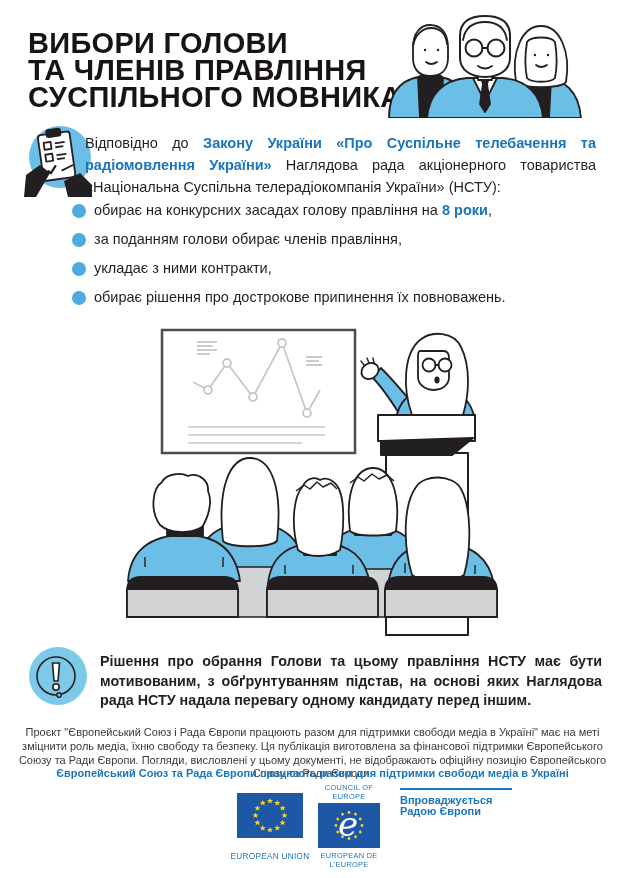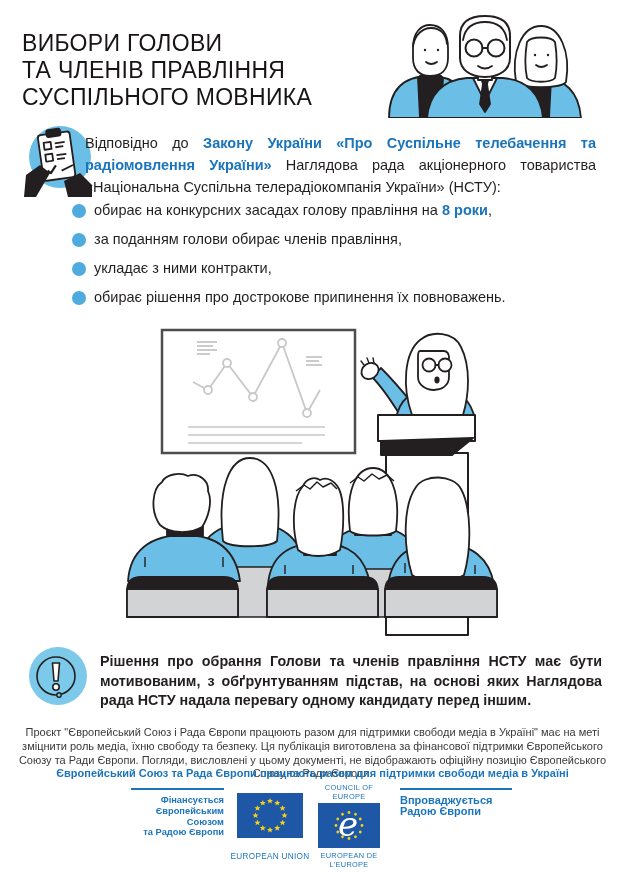--- a/index.html
+++ b/index.html
@@ -1,22 +1,22 @@
 <!DOCTYPE html>
 <html><head>
 <meta charset="utf-8">
 <style>
   html,body{margin:0;padding:0;background:#ffffff;}
   .page{
     position:relative;width:625px;height:878px;background:#ffffff;overflow:hidden;
     font-family:"Liberation Sans", sans-serif;color:#231f20;
   }
   
-  .title{position:absolute;left:22px;top:30px;font-size:23px;line-height:27px;
-    font-weight:normal;letter-spacing:.3px;color:#181415;}
+  .title{position:absolute;left:28px;top:30px;font-size:29px;line-height:27px;
+    font-weight:bold;letter-spacing:.3px;color:#181415;}
   
   .intro-icon{position:absolute;left:24px;top:123px;width:68px;height:74px;}
   .intro-text{position:absolute;left:85px;top:132px;width:511px;font-size:14.5px;
     line-height:22px;text-align:justify;}
   .blue-strong{color:#1b75bc;font-weight:bold;}
   
   .bullets{position:absolute;left:72px;top:201px;width:524px;list-style:none;margin:0;padding:0;}
   .bullets li{position:relative;padding-left:22px;margin-bottom:10px;font-size:14.5px;line-height:19px;}
   .bullet-dot{position:absolute;left:0;top:2.5px;width:14px;height:14px;border-radius:50%;
     background:#4fabdd;}
@@ -210,30 +210,25 @@
     </g>
   </svg>
 
   <svg class="note-icon" viewBox="0 0 60 60">
     <circle cx="30" cy="30" r="29" fill="#7cc9ea"></circle>
     <circle cx="28" cy="30" r="19" fill="none" stroke="#231f20" stroke-width="1.6"></circle>
     <path d="M24.5,17 h7 l-1.5,18 h-4 z" fill="#ffffff" stroke="#231f20" stroke-width="1.6" stroke-linejoin="round"></path>
     <circle cx="28" cy="41" r="3.2" fill="#ffffff" stroke="#231f20" stroke-width="1.6"></circle>
     <circle cx="31" cy="49" r="2.2" fill="#7cc9ea" stroke="#231f20" stroke-width="1.4"></circle>
   </svg>
-  <p class="note-text" style="margin:0;">Рішення про обрання Голови та членів правління НСТУ має бути мотивованим, з обґрунтуванням підстав, на основі яких Наглядова рада НСТУ надала перевагу одному кандидату перед іншим.</p>
+  <p class="note-text" style="margin:0;">Рішення про обрання Голови та цьому правління НСТУ має бути мотивованим, з обґрунтуванням підстав, на основі яких Наглядова рада НСТУ надала перевагу одному кандидату перед іншим.</p>
 
   <p class="disclaimer" style="margin:0;">Проєкт "Європейський Союз і Рада Європи працюють разом для підтримки свободи медіа в Україні" має на меті зміцнити роль медіа, їхню свободу та безпеку. Ця публікація виготовлена за фінансової підтримки Європейського Союзу та Ради Європи. Погляди, висловлені у цьому документі, не відображають офіційну позицію Європейського Союзу та Ради Європи.</p>
   <p class="partnership" style="margin:0;">Європейський Союз та Рада Європи працюють разом для підтримки свободи медіа в Україні</p>
 
-  <div class="funded">
-    <div>Фінансується</div>
-    <div>Європейським Союзом</div>
-    <div>та Радою Європи</div>
-  </div>
 
   <div class="eu-block">
     <svg width="66" height="45" viewBox="0 0 66 45">
       <rect x="0" y="0" width="66" height="45" fill="#1e57a5"></rect>
       <g fill="#f7d117" transform="translate(33,22.5)">
         <g id="eu-stars">
           <path transform="rotate(0) translate(0,-14.5)" d="M0,-3 L0.9,-0.95 3,-0.95 1.35,0.45 1.95,2.6 0,1.35 -1.95,2.6 -1.35,0.45 -3,-0.95 -0.9,-0.95 Z"></path>
           <path transform="rotate(30) translate(0,-14.5) rotate(-30)" d="M0,-3 L0.9,-0.95 3,-0.95 1.35,0.45 1.95,2.6 0,1.35 -1.95,2.6 -1.35,0.45 -3,-0.95 -0.9,-0.95 Z"></path>
           <path transform="rotate(60) translate(0,-14.5) rotate(-60)" d="M0,-3 L0.9,-0.95 3,-0.95 1.35,0.45 1.95,2.6 0,1.35 -1.95,2.6 -1.35,0.45 -3,-0.95 -0.9,-0.95 Z"></path>
           <path transform="rotate(90) translate(0,-14.5) rotate(-90)" d="M0,-3 L0.9,-0.95 3,-0.95 1.35,0.45 1.95,2.6 0,1.35 -1.95,2.6 -1.35,0.45 -3,-0.95 -0.9,-0.95 Z"></path>

